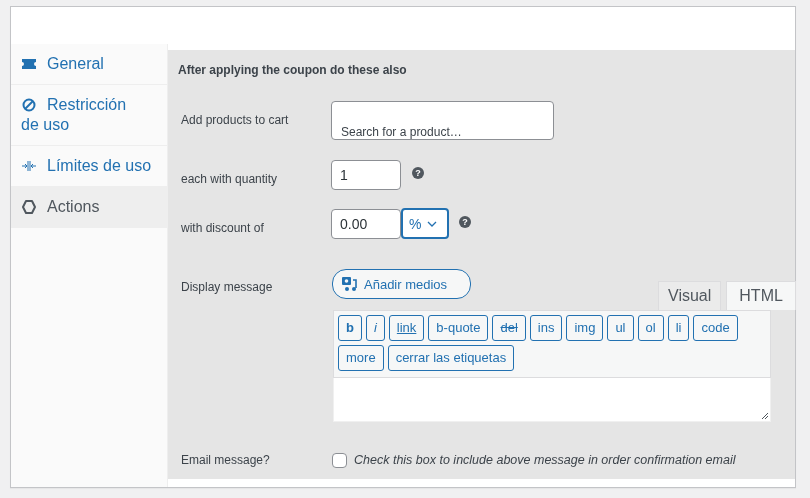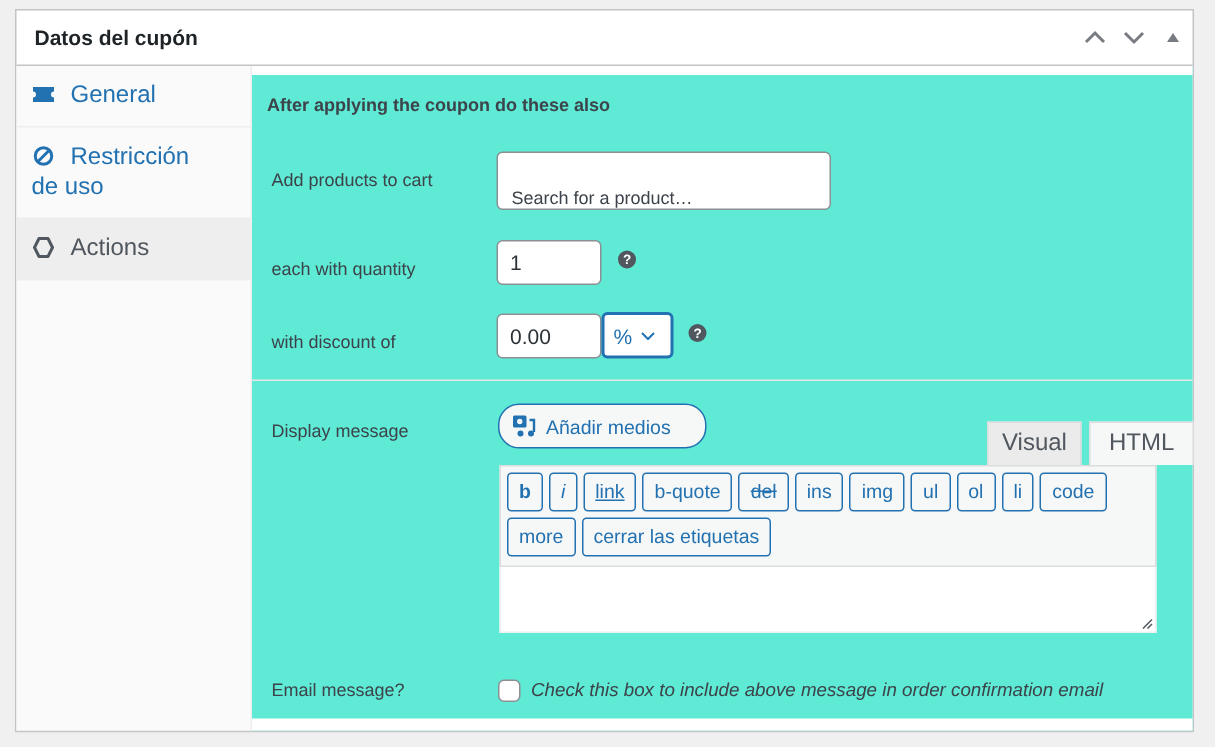--- a/index.html
+++ b/index.html
@@ -56,21 +56,21 @@
     display: block;
   }
   .tab .ti { display: inline-block; width: 16px; height: 16px; vertical-align: -3px; margin-right: 10px; }
   .tab.active { background: #eee; color: #50575e; }
   .tab.tab-gen { height: 41px; }
   .tab.tab-res { height: 61px; }
   .tab.tab-lim { height: 41px; }
   .tab.tab-act { height: 41px; border-bottom: none; }
   .panel {
     flex: 1;
-    background: #5eead4;
+    background: #e5e5e5;
     position: relative;
     height: 100%;
   }
   .panel .white-strip {
     position: absolute; left: 0; right: 0; top: 0; height: 6px; background: #fff;
   }
   .panel .white-bottom {
     position: absolute; left: 0; right: 0; bottom: 0; height: 8px; background: #fff;
   }
   .section-title {
@@ -140,53 +140,41 @@
   .checkbox {
     position: absolute; left: 164px; top: 409px; width: 15px; height: 15px;
     border: 1px solid #8c8f94; border-radius: 4px; background: #fff; cursor: pointer;
   }
   .check-label { position: absolute; left: 186px; top: 409px; font-size: 12.5px; color: #3c434a; font-style: italic; }
 </style>
 </head>
 <body>
 
 <div class="postbox">
-  <div class="postbox-header">
-    <h2>Datos del cupón</h2>
-    <div class="header-actions">
-      <div class="handle-btn">
-        <svg width="14" height="10" viewBox="0 0 14 10">
-            <path d="M1 8 L7 2 L13 8" fill="none" stroke="#787c82" stroke-width="2"></path>
-          </svg>
-      </div>
-      <div class="handle-btn">
-        <svg width="14" height="10" viewBox="0 0 14 10">
-            <path d="M1 2 L7 8 L13 2" fill="none" stroke="#787c82" stroke-width="2"></path>
-          </svg>
-      </div>
-      <div class="handle-btn">
-        <svg width="10" height="8" viewBox="0 0 10 8">
-            <path d="M1 7 L5 1 L9 7 Z" fill="#787c82"></path>
-          </svg>
-      </div>
-    </div>
-  </div>
 
   <div class="inside">
     <div class="tabs">
       <div class="tab tab-gen">
         <svg class="ti" viewBox="0 0 16 16">
             <path d="M1 3 H15 V6 A2 2 0 0 0 15 10 V13 H1 V10 A2 2 0 0 0 1 6 Z" fill="#2271b1"></path>
           </svg><span>General</span>
       </div>
       <div class="tab tab-res">
         <svg class="ti" viewBox="0 0 16 16">
             <circle cx="8" cy="8" r="5.5" fill="none" stroke="#2271b1" stroke-width="2"></circle>
             <line x1="4" y1="12" x2="12" y2="4" stroke="#2271b1" stroke-width="2"></line>
           </svg><span>Restricción</span><br><span>de uso</span>
+      </div>
+      <div class="tab tab-lim">
+        <svg class="ti" viewBox="0 0 16 16">
+            <line x1="7" y1="3" x2="7" y2="13" stroke="#2271b1" stroke-width="1"></line>
+            <line x1="9" y1="3" x2="9" y2="13" stroke="#2271b1" stroke-width="1"></line>
+            <path d="M1 8 H6 M4 6 L6 8 L4 10" fill="none" stroke="#2271b1" stroke-width="1"></path>
+            <path d="M15 8 H10 M12 6 L10 8 L12 10" fill="none" stroke="#2271b1" stroke-width="1"></path>
+          </svg><span>Límites de uso</span>
       </div>
       <div class="tab tab-act active">
         <svg class="ti" viewBox="0 0 16 16">
             <polygon points="5,2 11,2 14,8 11,14 5,14 2,8" fill="none" stroke="#50575e" stroke-width="2" stroke-linejoin="round"></polygon>
           </svg><span>Actions</span>
       </div>
     </div>
 
     <div class="panel">
       <div class="white-strip"></div>

